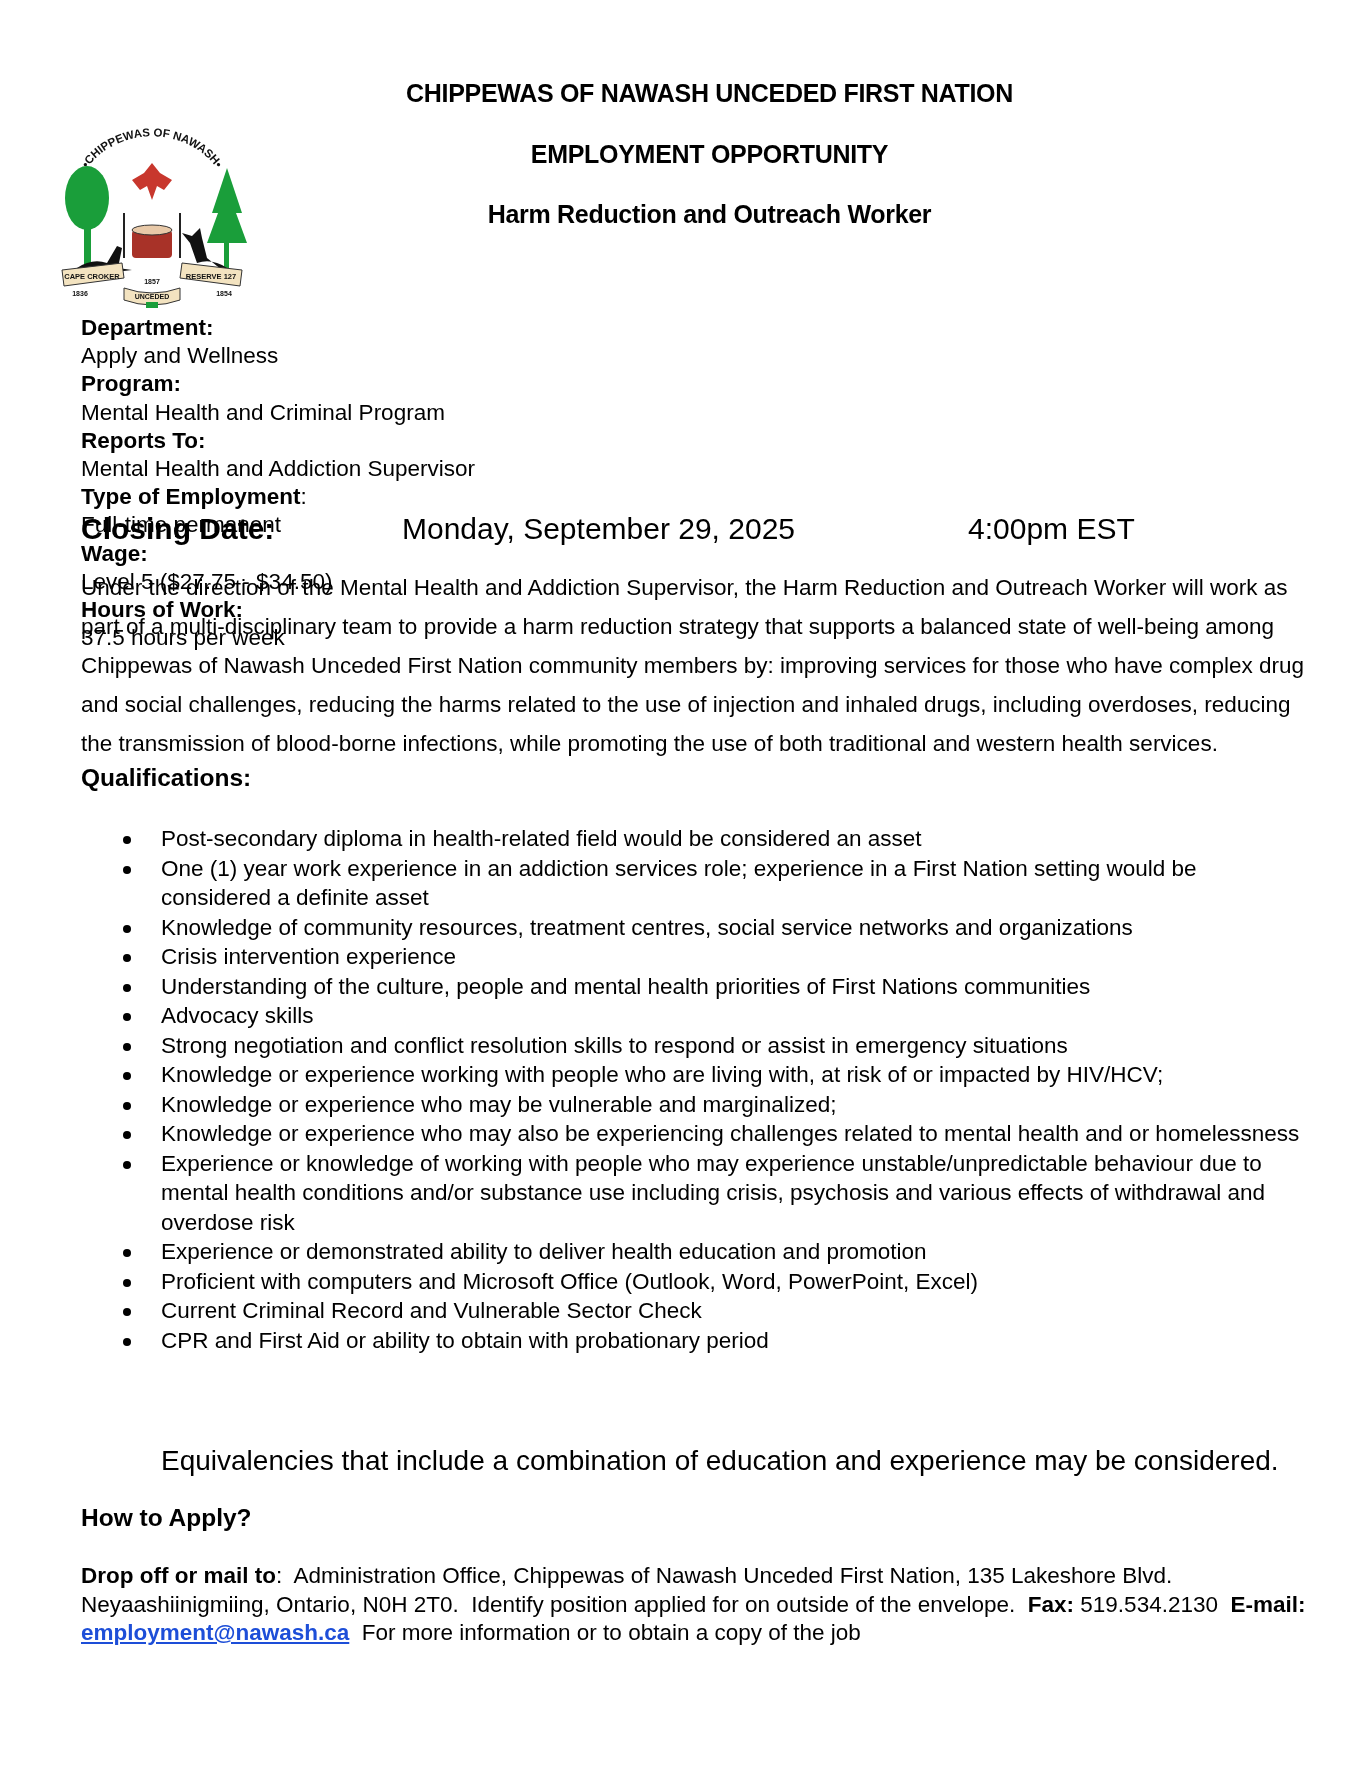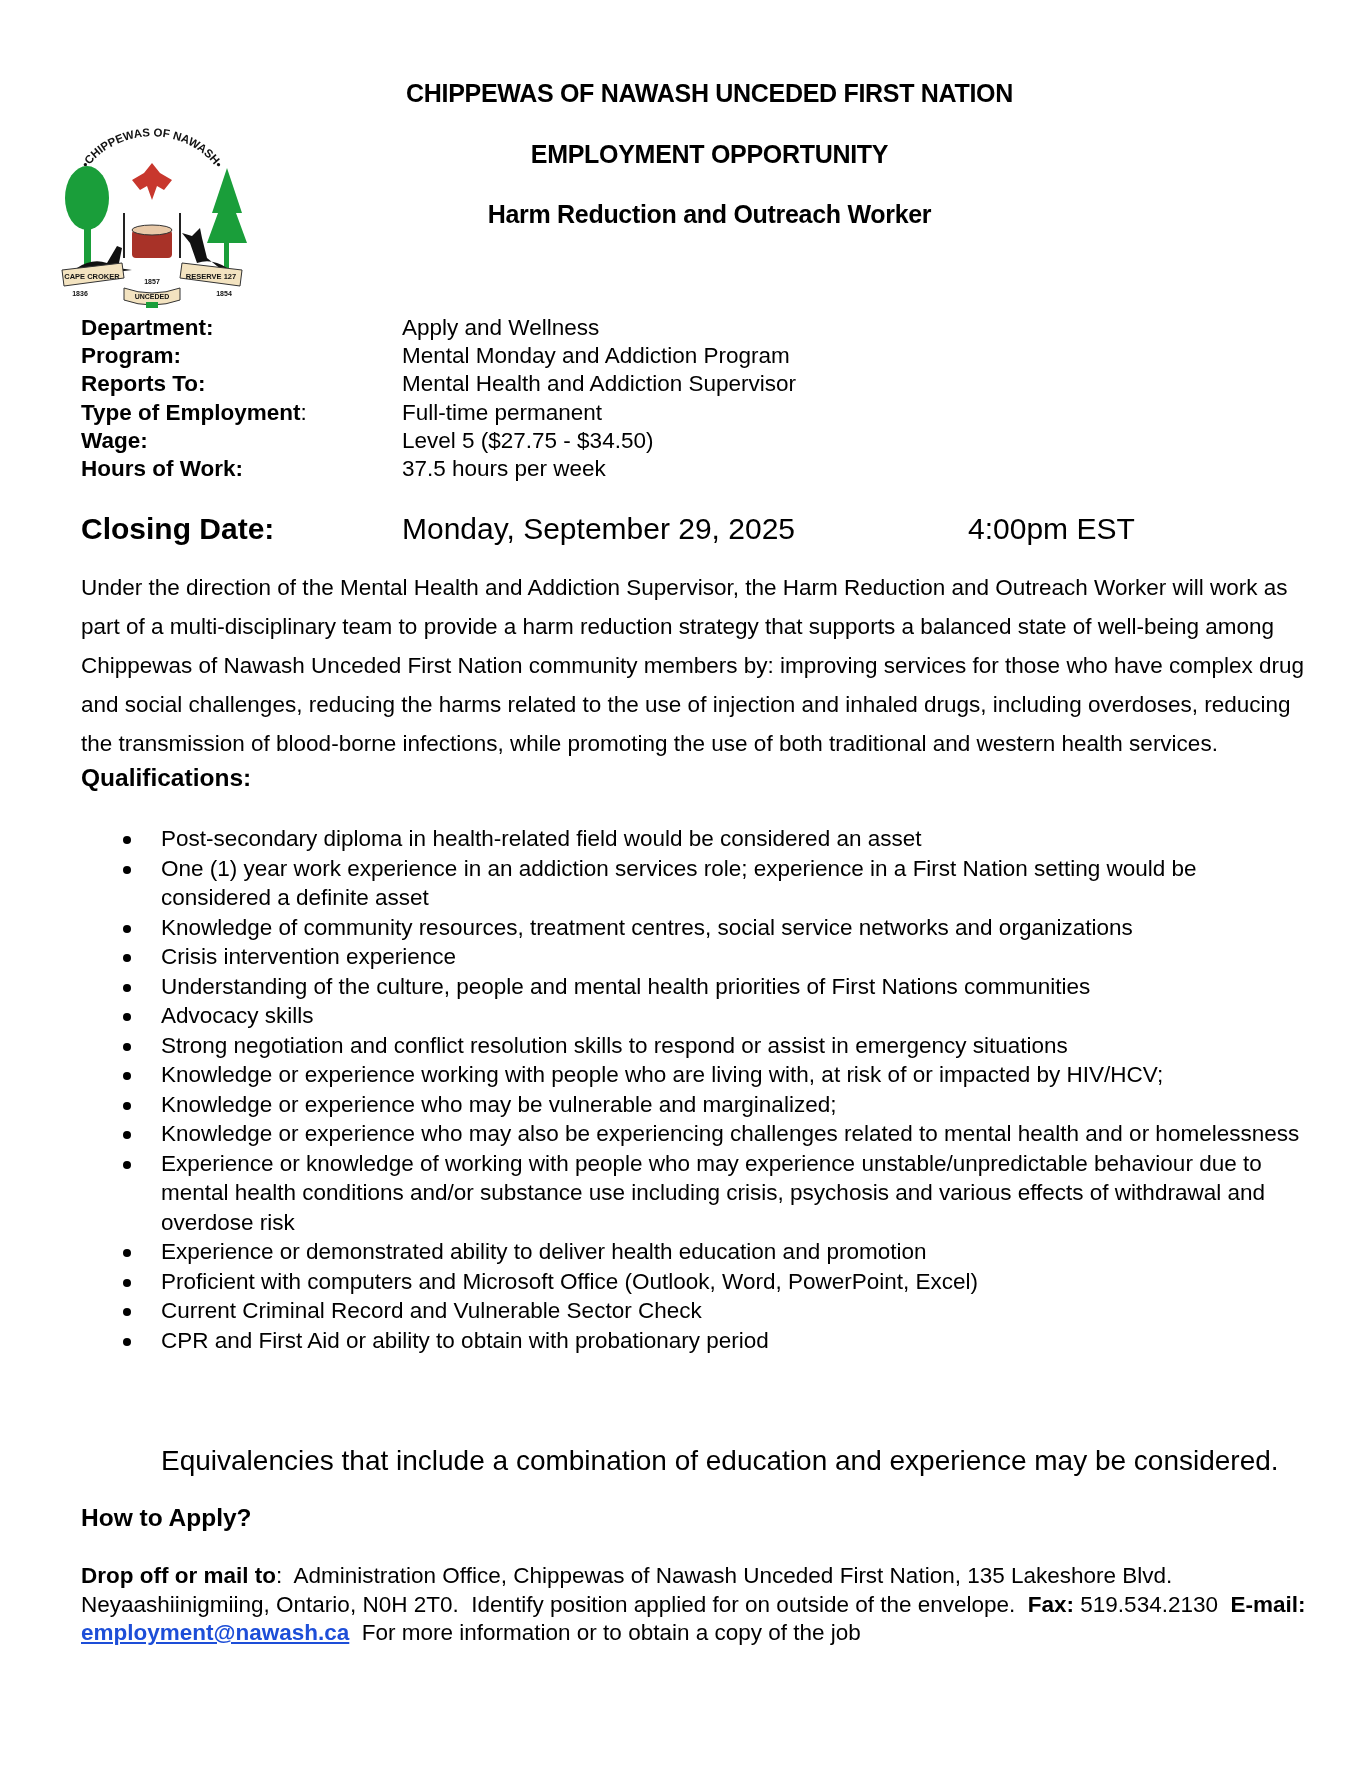--- a/index.html
+++ b/index.html
@@ -10,21 +10,21 @@
     .page { position: absolute; left: 0; top: 0; width: 1369px; height: 1771px; }
     .title {
       position: absolute; left: 0; width: 1369px; text-align: center;
       font-weight: bold; font-size: 25px; letter-spacing: -0.3px;
     }
     .t1 { top: 79px; left: 25px; }
     .t2 { top: 140px; left: 25px; }
     .t3 { top: 200px; left: 25px; }
     .logo { position: absolute; left: 52px; top: 118px; width: 200px; height: 190px; }
     .fields { position: absolute; left: 81px; top: 314px; font-size: 22.5px; line-height: 28.2px; }
-    .field-row { display: flex; white-space: nowrap; }
+    .field-row { display: flex; white-space: nowrap; flex-direction: column; }
     .field-label { width: 321px; font-weight: bold; }
     .field-label .colon { font-weight: normal; }
     .closing { position: absolute; left: 81px; top: 512px; font-size: 30px; display: flex; white-space: nowrap; }
     .closing .field-label { width: 321px; }
     .closing .date { width: 566px; }
     .para {
       position: absolute; left: 81px; top: 568px; width: 1230px;
       font-size: 22.5px; line-height: 39px;
     }
     .heading { position: absolute; left: 81px; font-weight: bold; font-size: 24.5px; }
@@ -93,21 +93,21 @@
     <rect x="94" y="184" width="12" height="6" fill="#1a9e3a"></rect>
   </svg>
 
   <div class="fields">
     <div class="field-row">
       <div class="field-label"><span>Department</span><span>:</span></div>
       <div>Apply and Wellness</div>
     </div>
     <div class="field-row">
       <div class="field-label"><span>Program</span><span>:</span></div>
-      <div>Mental Monday and Addiction Program</div>
+      <div>Mental Health and Criminal Program</div>
     </div>
     <div class="field-row">
       <div class="field-label"><span>Reports To</span><span>:</span></div>
       <div>Mental Health and Addiction Supervisor</div>
     </div>
     <div class="field-row">
       <div class="field-label"><span>Type of Employment</span><span class="colon">:</span></div>
       <div>Full-time permanent</div>
     </div>
     <div class="field-row">

